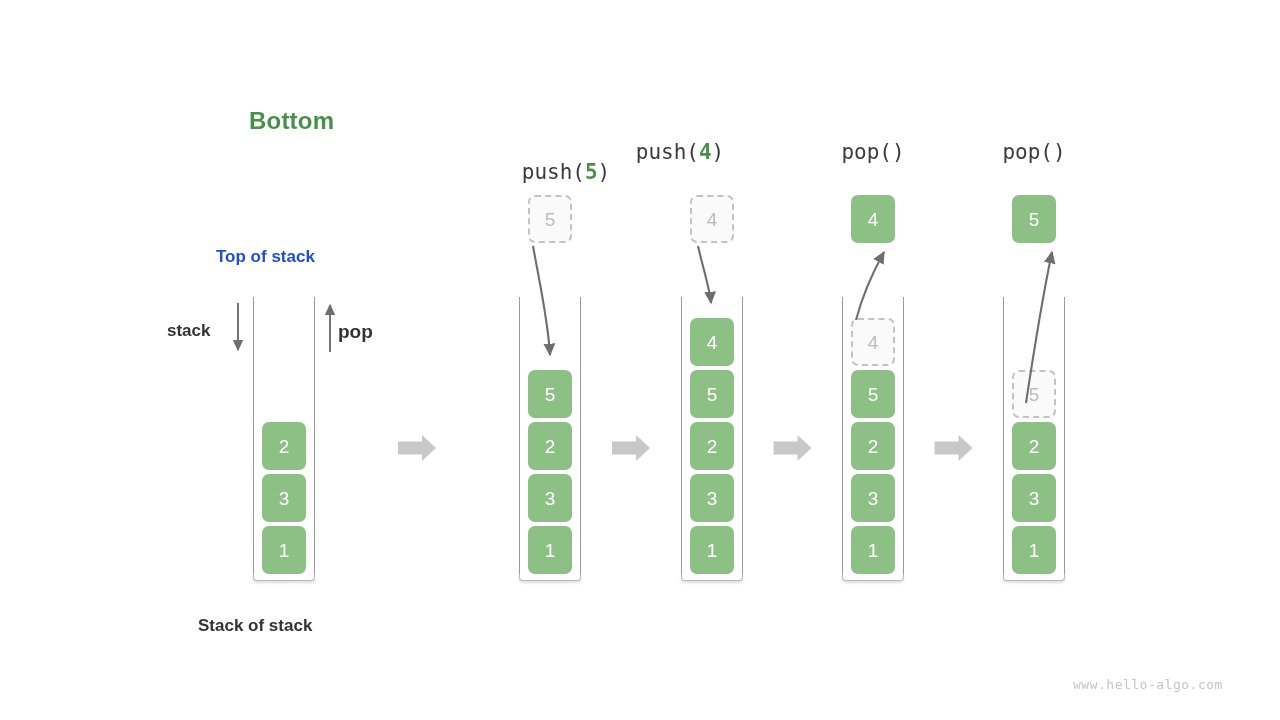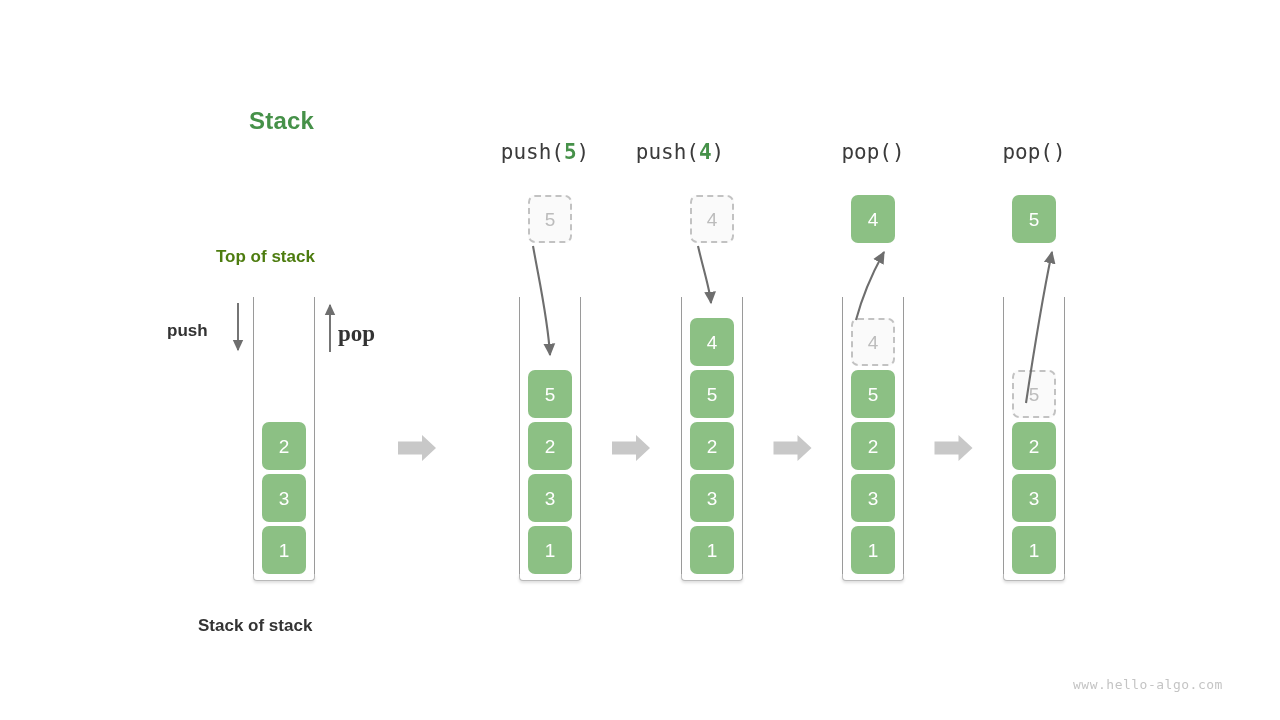--- a/index.html
+++ b/index.html
@@ -28,40 +28,39 @@
     left: 249px; top: 107px;
     font-size: 24px;
     font-weight: bold;
     color: #469149;
     letter-spacing: 0.2px;
   }
   .label-top {
     left: 216px; top: 247px;
     font-size: 17px;
     font-weight: bold;
-    color: #4d7c0f;
+    color: #1d4ed8;
   }
   .label-bottom {
     left: 198px; top: 616px;
     font-size: 17px;
     font-weight: bold;
     color: #333333;
   }
   .label-push {
     left: 167px; top: 321px;
     font-size: 17px;
     font-weight: bold;
     color: #333333;
   }
   .label-pop {
     left: 338px; top: 321px;
-    font-size: 23px;
+    font-size: 19px;
     font-weight: bold;
     color: #333333;
-    font-family: Liberation Serif, serif;
   }
   .watermark {
     left: 1073px; top: 677px;
     font-family: "DejaVu Sans Mono", "Liberation Mono", monospace;
     font-size: 13px;
     color: #c4c4c4;
     letter-spacing: 0.5px;
   }
 
   
@@ -133,37 +132,37 @@
     width: 1280px;
     height: 720px;
     pointer-events: none;
   }
 </style>
 </head>
 <body>
 
 <div id="canvas">
 
-  <div class="abs title-stack">Stack</div>
+  <div class="abs title-stack">Bottom</div>
   <div class="abs label-top">Top of stack</div>
   <div class="abs label-bottom">Stack of stack</div>
-  <div class="abs label-push">push</div>
+  <div class="abs label-push">stack</div>
   <div class="abs label-pop">pop</div>
   <div class="abs watermark">www.hello-algo.com</div>
 
   <div id="columns-layer">
       <div class="abs stack-shell" style="left: 253px; top: 297px;">
         <div class="wall wall-l"></div>
         <div class="wall wall-r"></div>
         <div class="floor"></div>
       </div>
       <div class="abs cell filled" style="left: 262px; top: 422px;">2</div>
       <div class="abs cell filled" style="left: 262px; top: 474px;">3</div>
       <div class="abs cell filled" style="left: 262px; top: 526px;">1</div>
-      <div class="abs op-caption" style="left: 465px;"><span>push(</span><span class="arg">5</span><span>)</span></div>
+      <div class="abs op-caption" style="left: 486px; margin-top: 20px;"><span>push(</span><span class="arg">5</span><span>)</span></div>
       <div class="abs cell ghost" style="left: 528px; top: 195px;">5</div>
       <div class="abs stack-shell" style="left: 519px; top: 297px;">
         <div class="wall wall-l"></div>
         <div class="wall wall-r"></div>
         <div class="floor"></div>
       </div>
       <div class="abs cell filled" style="left: 528px; top: 370px;">5</div>
       <div class="abs cell filled" style="left: 528px; top: 422px;">2</div>
       <div class="abs cell filled" style="left: 528px; top: 474px;">3</div>
       <div class="abs cell filled" style="left: 528px; top: 526px;">1</div>

